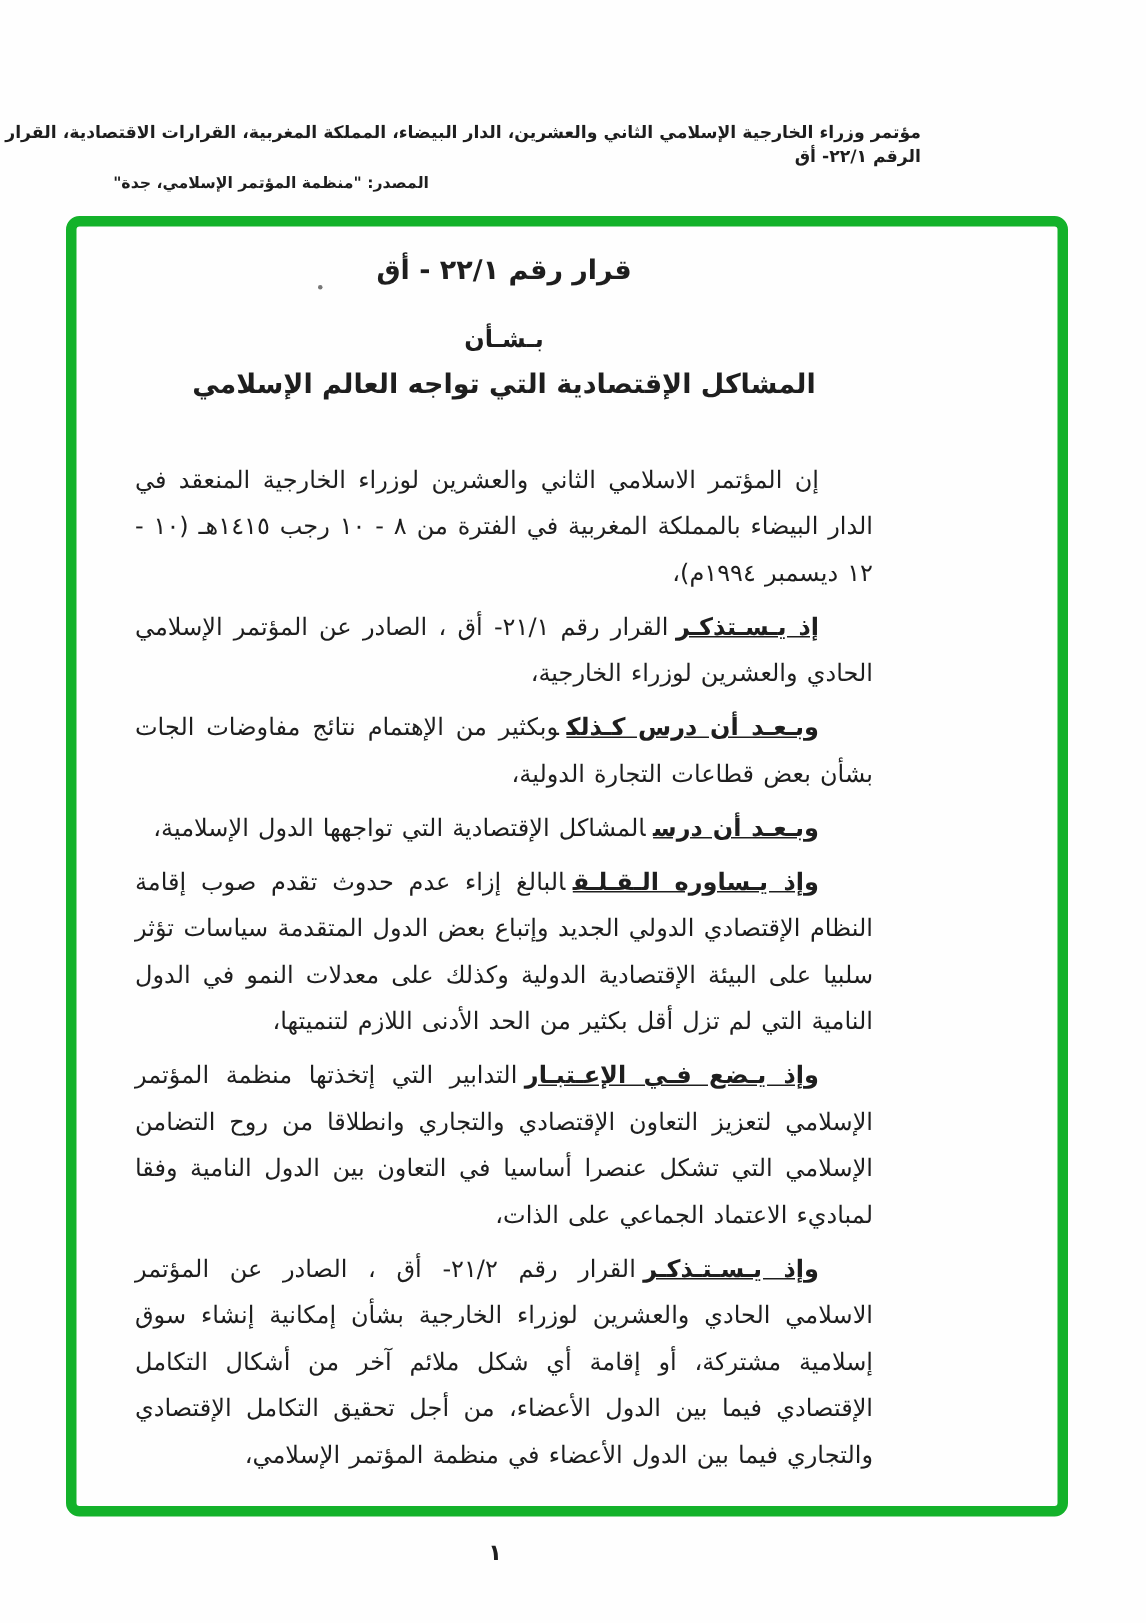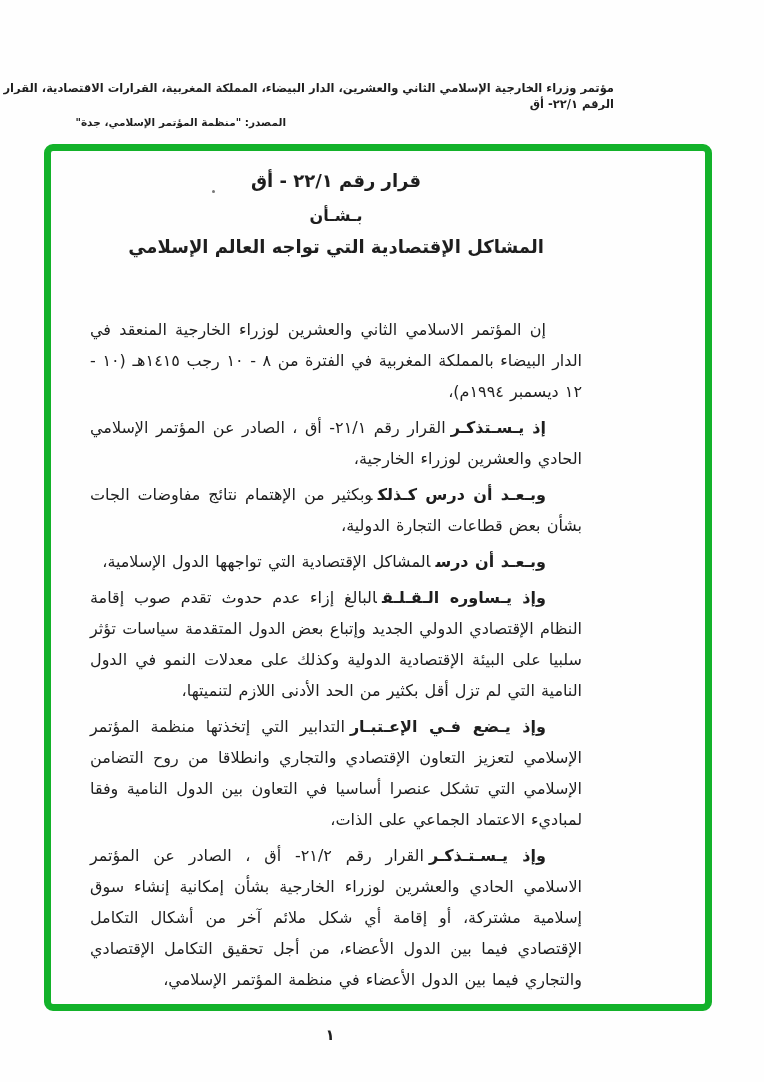--- a/index.html
+++ b/index.html
@@ -52,34 +52,34 @@
   }
 
   
   .content {
     position: absolute;
     left: 90px; right: 78px; top: 168px;
     direction: rtl;
   }
   .titles { text-align: center; }
   .title-main  { font-size: 18px; font-weight: bold; line-height: 26px; }
-  .title-mid   { font-size: 16px; font-weight: bold; line-height: 24px; margin-top: 10px; }
+  .title-mid   { font-size: 16px; font-weight: bold; line-height: 24px; margin-top: 20px; }
   .title-sub   { font-size: 18px; font-weight: bold; line-height: 26px; margin-top: 6px; }
 
-  .paragraphs { margin-top: 54px; }
+  .paragraphs { margin-top: 34px; }
   .para {
     font-size: 16px;
     line-height: 31px;
     text-align: justify;
     text-indent: 36px;
     margin-bottom: 5px;
     word-spacing: 1px;
   }
   .para .lead { font-weight: bold; }
-  .para .lead:not(:empty) { margin-left: 5px; }
+  .para .lead:not(:empty) { margin-left: 5px; text-decoration: underline; }
 
   
   .page-number {
     position: absolute;
     top: 1026px; left: 0; right: 0;
     text-align: center;
     font-size: 15px; font-weight: bold;
     direction: rtl;
   }
 </style>

